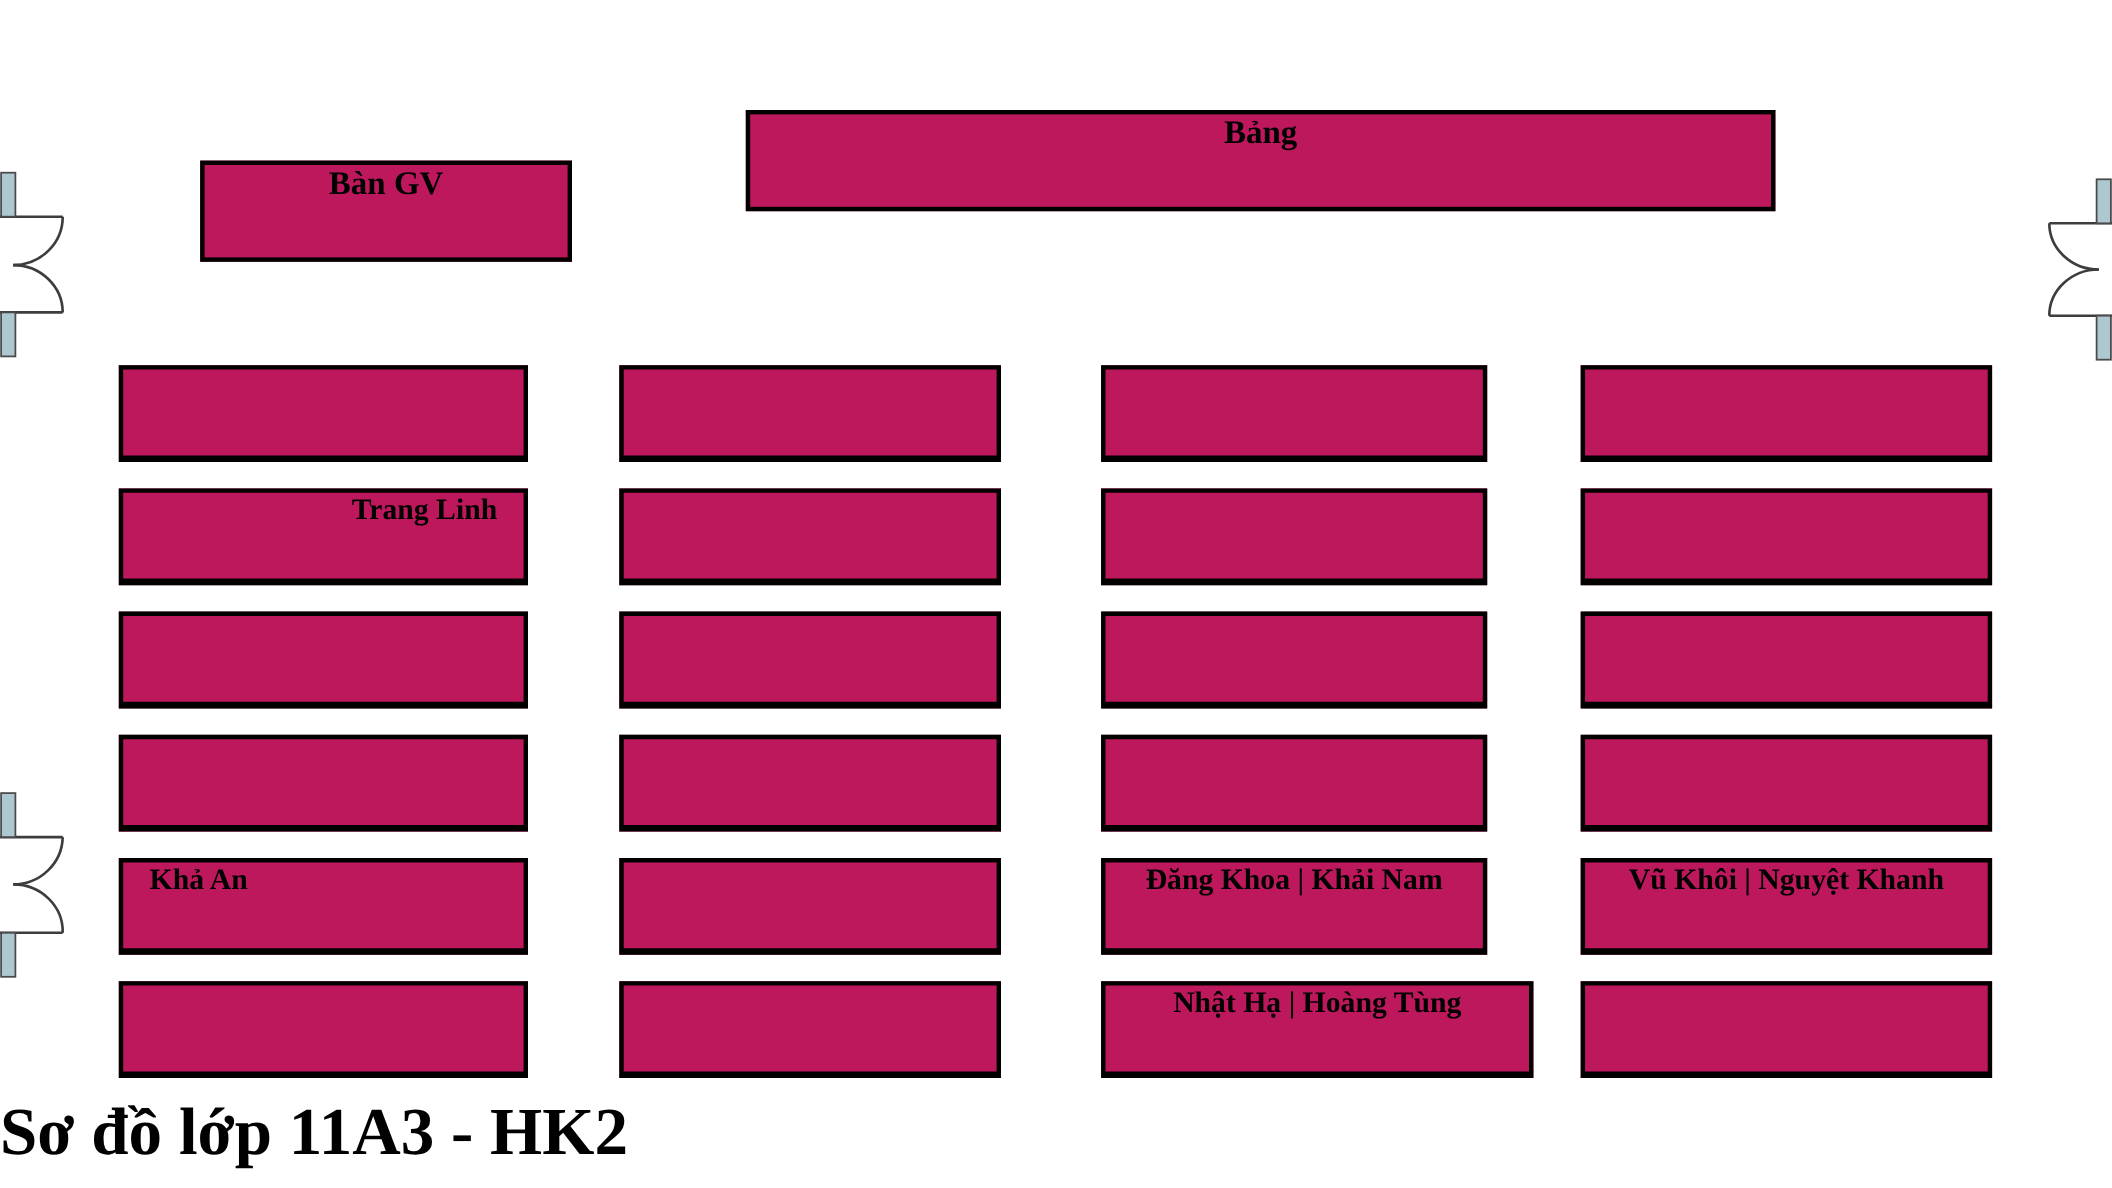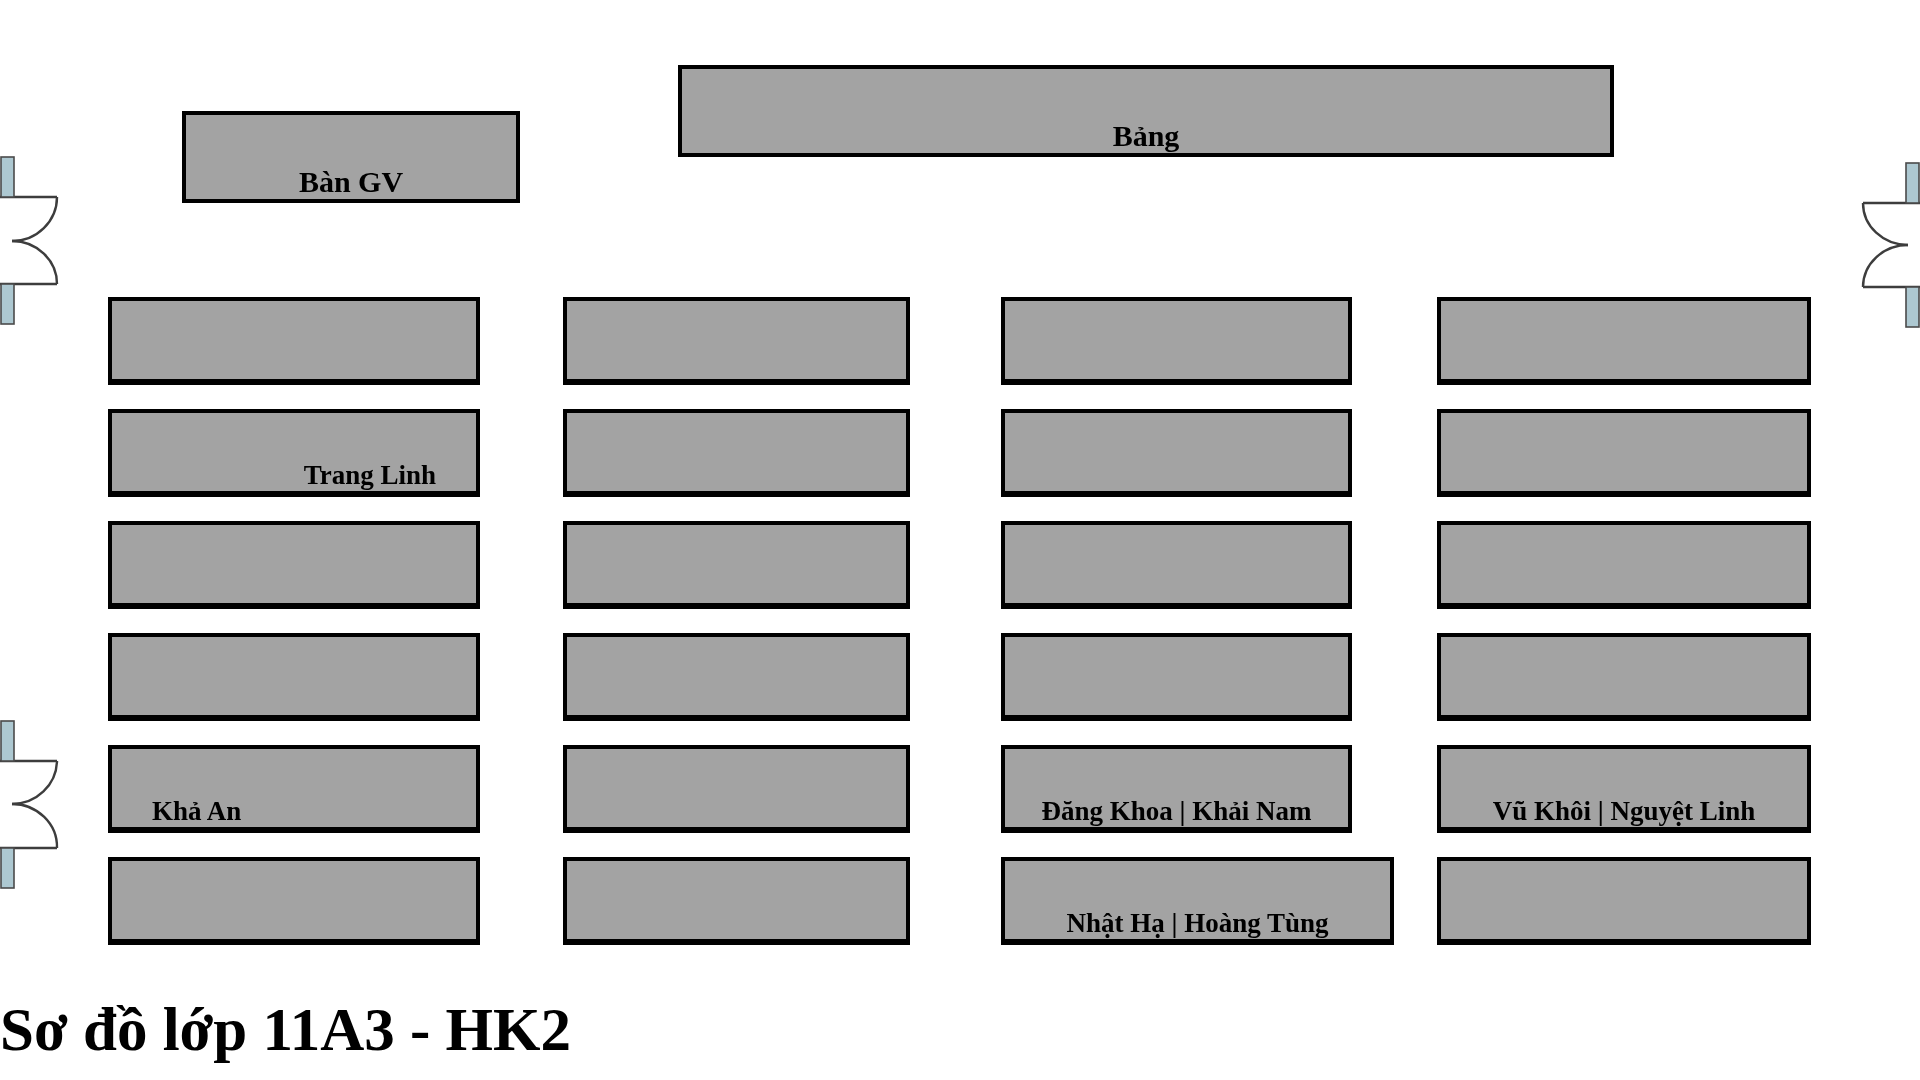--- a/index.html
+++ b/index.html
@@ -3,27 +3,28 @@
 <meta charset="utf-8">
 <style>
   html,body{margin:0;padding:0;}
   body{
     width:1920px;height:1080px;position:relative;overflow:hidden;
     background:#ffffff;
     font-family:"Liberation Serif","DejaVu Serif",serif;
     color:#000;
   }
   .box{
-    position:absolute;box-sizing:border-box;background:#a3a3a3;
+    position:absolute;box-sizing:border-box;background:#be185d;
     border:4px solid #000;border-bottom-width:6px;
-    display:flex;align-items:flex-end;justify-content:center;
+    display:flex;align-items:flex-start;justify-content:center;
     font-weight:bold;
+    margin-top:35px;
   }
   .label-box{font-size:30px;border-bottom-width:4px;}
-  .desk{font-size:27px;padding:0 40px;white-space:nowrap;}
+  .desk{font-size:27px;padding:0 24px;white-space:nowrap;}
   .desk.align-left{justify-content:flex-start;}
   .desk.align-right{justify-content:flex-end;}
   .desk.align-center{justify-content:center;}
   #title{
     position:absolute;left:0;top:995px;width:1920px;
     text-align:left;font-size:61px;font-weight:bold;
   }
   #doors{position:absolute;left:0;top:0;width:1920px;height:1080px;pointer-events:none;}
 </style>
 </head>
@@ -53,21 +54,21 @@
 <div class="box desk align-center" style="left:1437px;top:521px;width:374px;height:88px;"></div>
 
 <div class="box desk align-center" style="left:108px;top:633px;width:372px;height:88px;"></div>
 <div class="box desk align-center" style="left:563px;top:633px;width:347px;height:88px;"></div>
 <div class="box desk align-center" style="left:1001px;top:633px;width:351px;height:88px;"></div>
 <div class="box desk align-center" style="left:1437px;top:633px;width:374px;height:88px;"></div>
 
 <div class="box desk align-left" style="left:108px;top:745px;width:372px;height:88px;">Khả An</div>
 <div class="box desk align-center" style="left:563px;top:745px;width:347px;height:88px;"></div>
 <div class="box desk align-center" style="left:1001px;top:745px;width:351px;height:88px;">Đăng Khoa | Khải Nam</div>
-<div class="box desk align-center" style="left:1437px;top:745px;width:374px;height:88px;">Vũ Khôi | Nguyệt Linh</div>
+<div class="box desk align-center" style="left:1437px;top:745px;width:374px;height:88px;">Vũ Khôi | Nguyệt Khanh</div>
 
 <div class="box desk align-center" style="left:108px;top:857px;width:372px;height:88px;"></div>
 <div class="box desk align-center" style="left:563px;top:857px;width:347px;height:88px;"></div>
 <div class="box desk align-center" style="left:1001px;top:857px;width:393px;height:88px;">Nhật Hạ | Hoàng Tùng</div>
 <div class="box desk align-center" style="left:1437px;top:857px;width:374px;height:88px;"></div>
 
 <svg id="doors" viewBox="0 0 1920 1080" xmlns="http://www.w3.org/2000/svg">
 
   <g fill="none" stroke="#3d3d3d" stroke-width="2.4">
     <path d="M0,197 H57"></path>

